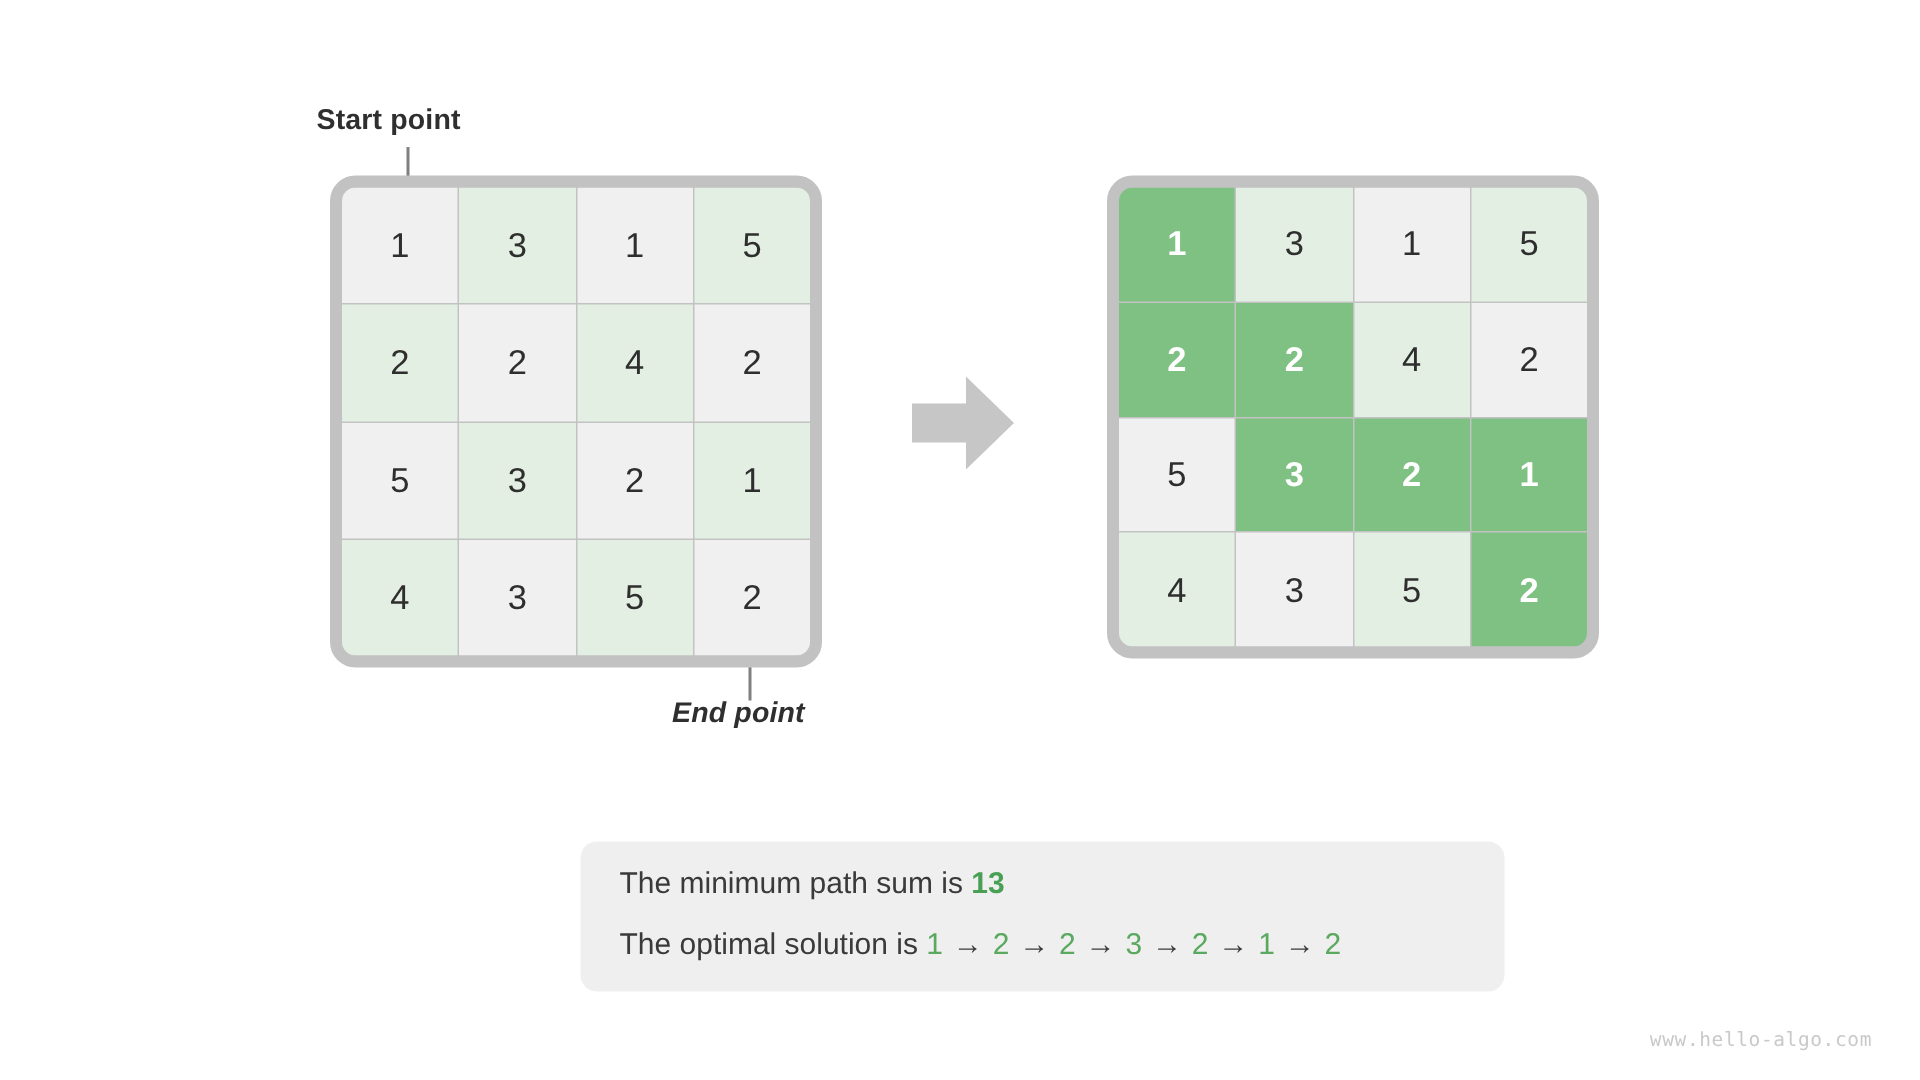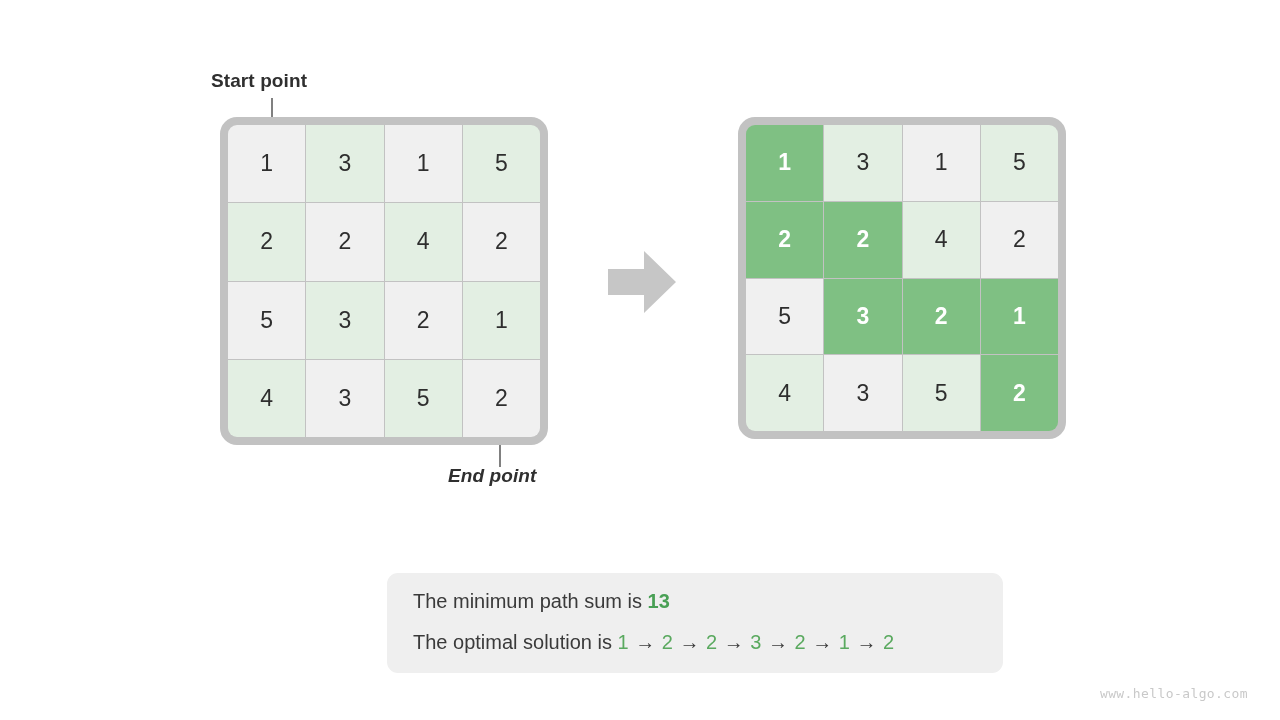--- a/index.html
+++ b/index.html
@@ -84,21 +84,20 @@
   #result-panel {
     position: absolute;
     left: 387px;
     top: 560px;
     width: 616px;
     height: 100px;
     background: #efefef;
     border-radius: 11px;
     box-sizing: border-box;
     padding: 18px 0 0 26px;
-    margin-top: 12px;
   }
   .result-line {
     font-size: 20px;
     color: #3a3a3a;
     line-height: 1;
     margin-bottom: 21px;
     white-space: nowrap;
   }
   .accent-bold {
     color: #49a055;

